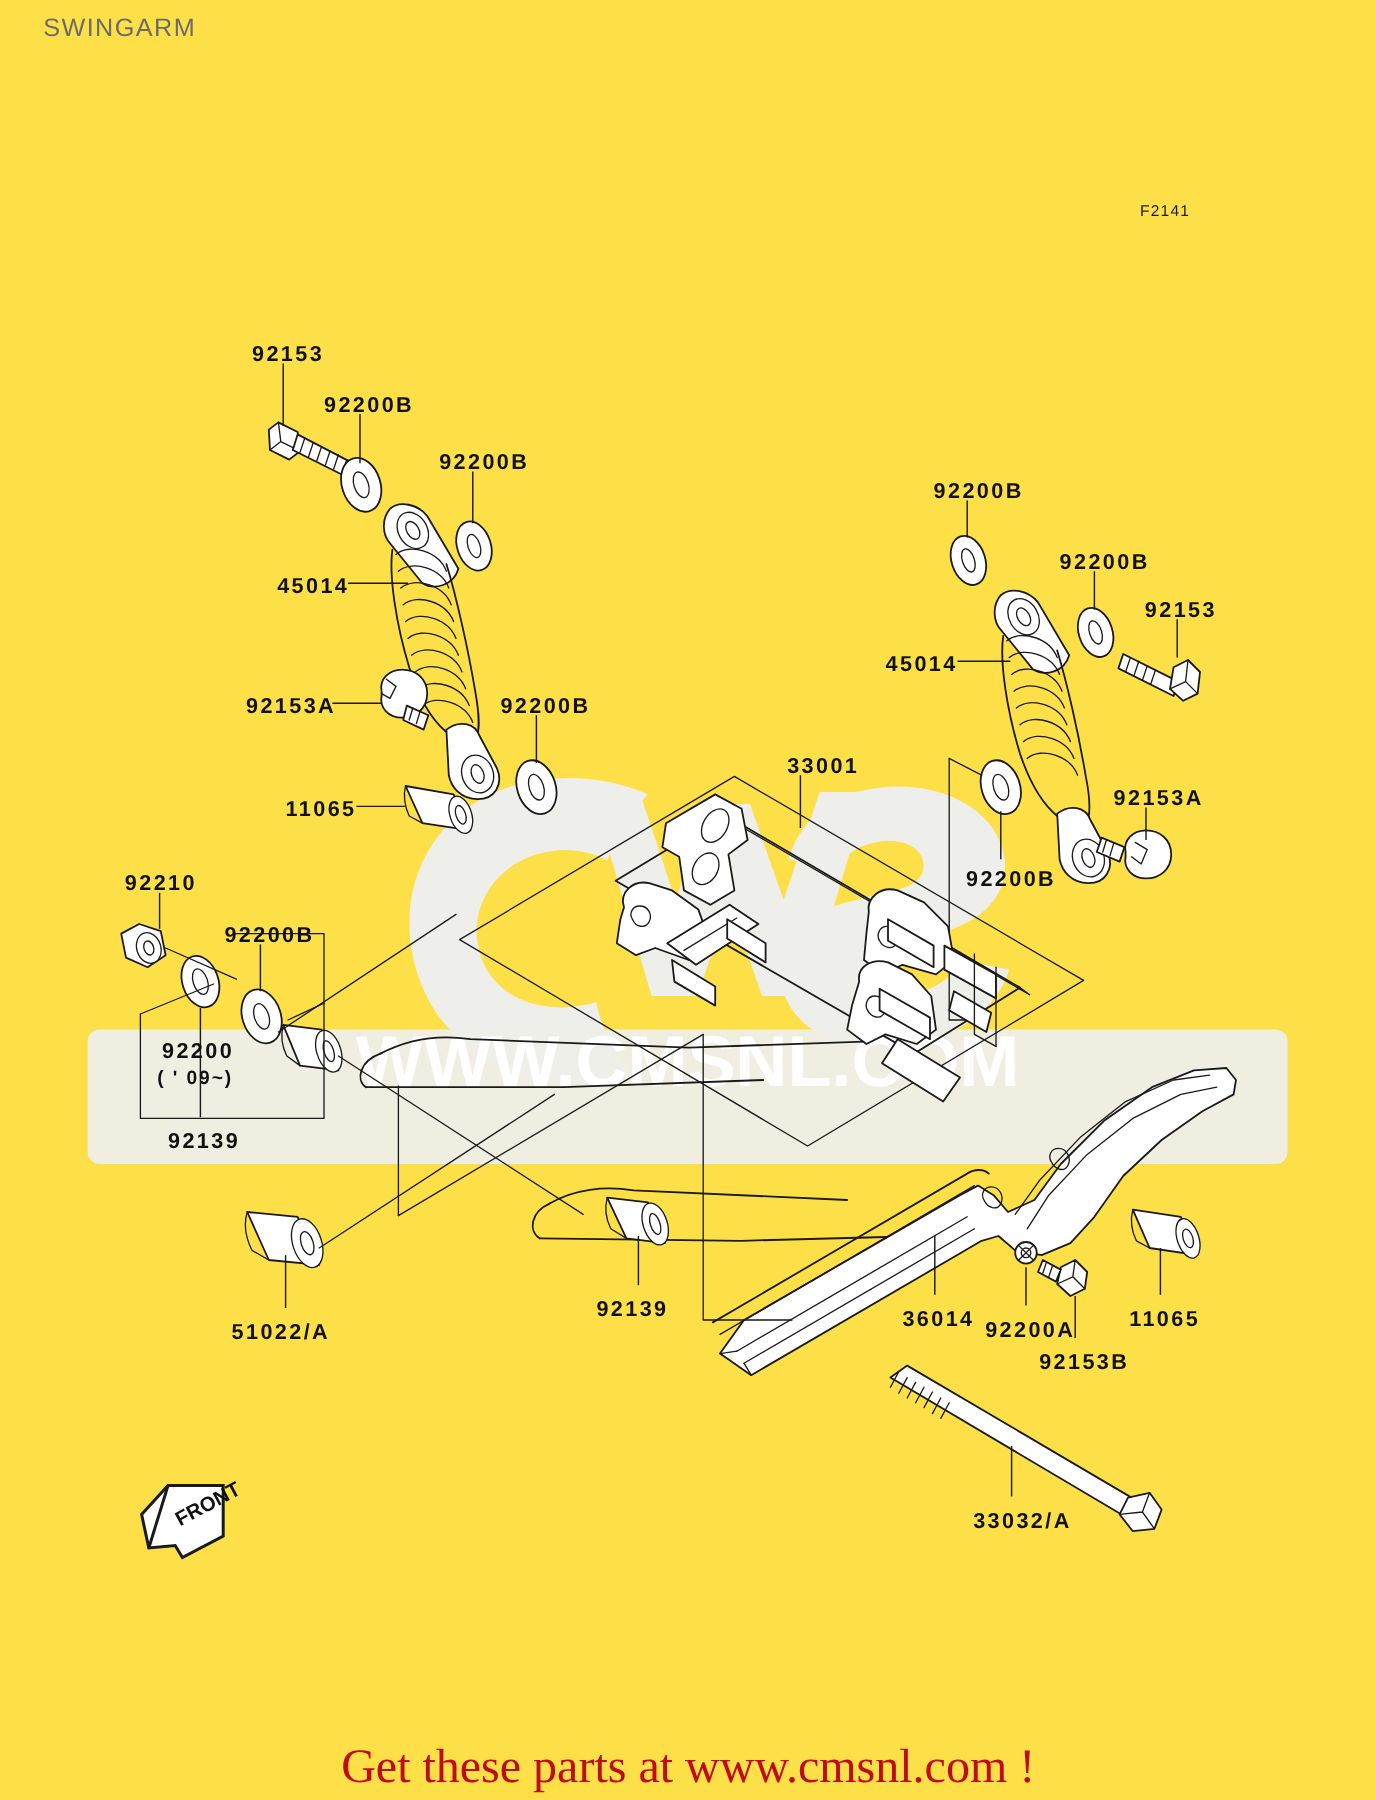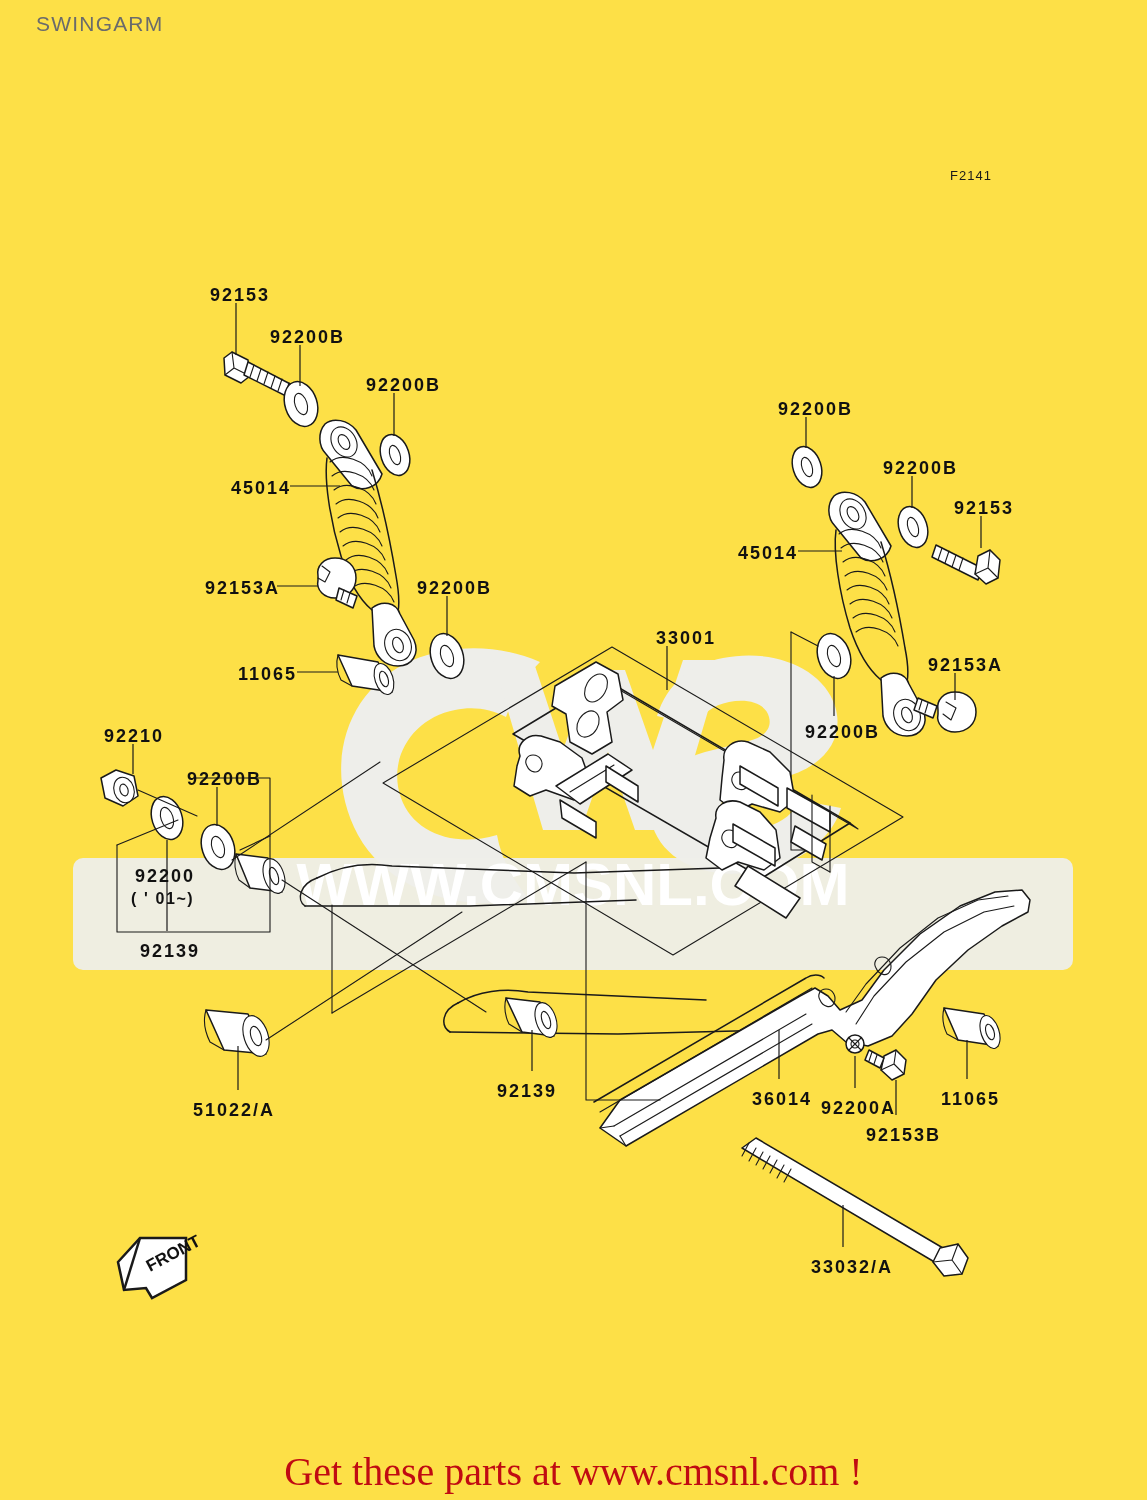--- a/index.html
+++ b/index.html
@@ -417,21 +417,21 @@
   <div class="lbl" style="left:210px; top:285px;">92153</div>
   <div class="lbl" style="left:270px; top:327px;">92200B</div>
   <div class="lbl" style="left:366px; top:375px;">92200B</div>
   <div class="lbl" style="left:231px; top:478px;">45014</div>
   <div class="lbl" style="left:205px; top:578px;">92153A</div>
   <div class="lbl" style="left:417px; top:578px;">92200B</div>
   <div class="lbl" style="left:238px; top:664px;">11065</div>
   <div class="lbl" style="left:104px; top:726px;">92210</div>
   <div class="lbl" style="left:187px; top:769px;">92200B</div>
   <div class="lbl" style="left:135px; top:866px;">92200</div>
-  <div class="lbl small" style="left:131px; top:890px;">( ' 01~)</div>
+  <div class="lbl small" style="left:131px; top:890px;">( ' 09~)</div>
   <div class="lbl" style="left:140px; top:941px;">92139</div>
   <div class="lbl" style="left:193px; top:1100px;">51022/A</div>
   <div class="lbl" style="left:497px; top:1081px;">92139</div>
   <div class="lbl" style="left:656px; top:628px;">33001</div>
   <div class="lbl" style="left:778px; top:399px;">92200B</div>
   <div class="lbl" style="left:883px; top:458px;">92200B</div>
   <div class="lbl" style="left:954px; top:498px;">92153</div>
   <div class="lbl" style="left:738px; top:543px;">45014</div>
   <div class="lbl" style="left:928px; top:655px;">92153A</div>
   <div class="lbl" style="left:805px; top:722px;">92200B</div>

